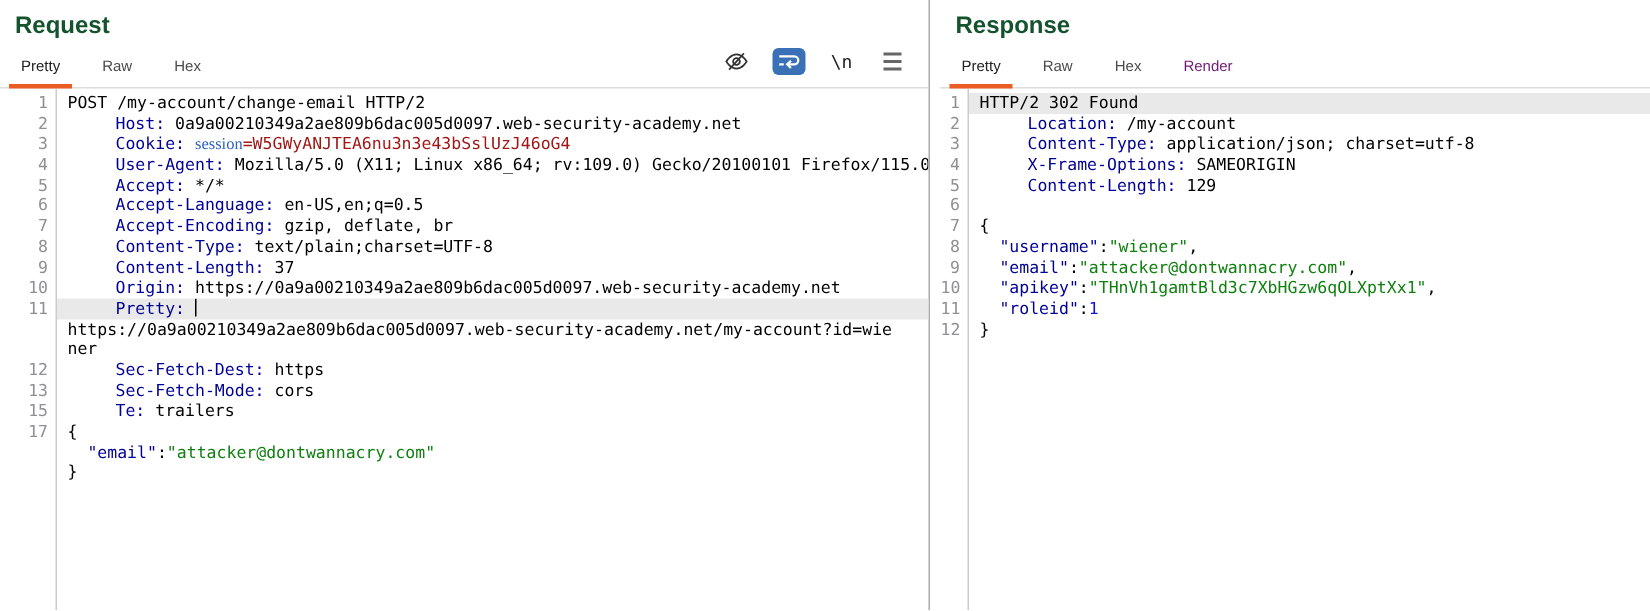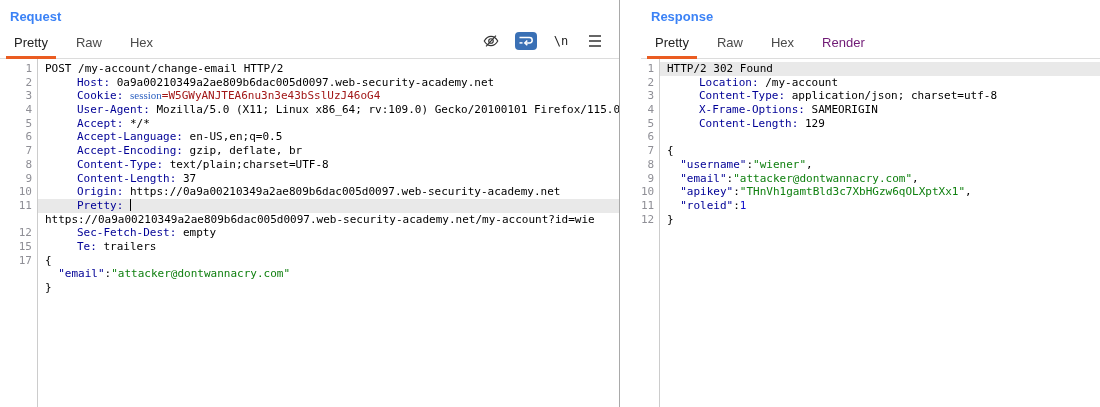--- a/index.html
+++ b/index.html
@@ -1,24 +1,24 @@
 <!DOCTYPE html>
 <html style="--accent: #ea5c21; --hn: #000096; --cn: #2e62c1; --red: #a11616; --grn: #108010; --blu: #1313cc; --key: #000096; --lnum: #8f8f96; --hl: #e9e9e9; --wrapbg: #3a70b5;"><head>
 <meta charset="utf-8">
 <style>
   html,body{margin:0;padding:0;background:#fff;}
   .app{width:1100px;height:407px;position:relative;display:flex;overflow:hidden;
        font-family:"Liberation Sans",sans-serif;background:#fff;}
   .panel{display:flex;flex-direction:column;height:407px;box-sizing:border-box;}
   .panel-request{width:620px;border-right:1px solid #a9a9a9;}
-  .panel-response{flex:1;margin-left:21px;}
-  .panel-title{font-size:13px;font-weight:bold;color:#3b82f6;padding:9px 0 0 10px;height:20px;}
+  .panel-response{flex:1;margin-left:7px;}
+  .panel-title{font-size:16px;font-weight:bold;color:#14532d;padding:9px 0 0 10px;height:20px;}
   .tabbar{display:flex;align-items:flex-end;border-bottom:1px solid #dcdcdc;height:30px;
           padding-left:6px;box-sizing:border-box;}
-  .tab{font-size:13px;color:#4a4a4a;padding:0 8px 8px 8px;margin-right:12px;position:relative;cursor:pointer;}
+  .tab{font-size:10px;color:#4a4a4a;padding:0 8px 8px 8px;margin-right:12px;position:relative;cursor:pointer;}
   .tab.active{color:#222;}
   .tab.active::after{content:"";position:absolute;left:0;right:0;bottom:-1px;height:3px;background:var(--accent);}
   .tab.disabled{color:#701a75;}
   .toolbar{margin-left:auto;display:flex;align-items:center;gap:14px;padding:0 14px 8px 0;}
   .tbicon{width:20px;height:18px;display:flex;align-items:center;justify-content:center;cursor:pointer;}
   .wrap-btn{width:22px;height:18px;border-radius:4px;background:var(--wrapbg);}
   .nl-label{font-family:"DejaVu Sans Mono",monospace;font-size:12px;color:#222;}
   .burger{display:flex;flex-direction:column;gap:3px;}
   .burger span{display:block;width:12px;height:2px;background:#666;}
   .editor{flex:1;position:relative;padding-top:3px;overflow:hidden;
@@ -84,21 +84,23 @@
         <div class="row"><span class="num">3</span><span class="code"><span class="c-hn">Cookie:</span><span> </span><span class="c-cn">session</span><span class="c-red">=W5GWyANJTEA6nu3n3e43bSslUzJ46oG4</span></span></div>
         <div class="row"><span class="num">4</span><span class="code"><span class="c-hn">User-Agent:</span><span> Mozilla/5.0 (X11; Linux x86_64; rv:109.0) Gecko/20100101 Firefox/115.0</span></span></div>
         <div class="row"><span class="num">5</span><span class="code"><span class="c-hn">Accept:</span><span> */*</span></span></div>
         <div class="row"><span class="num">6</span><span class="code"><span class="c-hn">Accept-Language:</span><span> en-US,en;q=0.5</span></span></div>
         <div class="row"><span class="num">7</span><span class="code"><span class="c-hn">Accept-Encoding:</span><span> gzip, deflate, br</span></span></div>
         <div class="row"><span class="num">8</span><span class="code"><span class="c-hn">Content-Type:</span><span> text/plain;charset=UTF-8</span></span></div>
         <div class="row"><span class="num">9</span><span class="code"><span class="c-hn">Content-Length:</span><span> 37</span></span></div>
         <div class="row"><span class="num">10</span><span class="code"><span class="c-hn">Origin:</span><span> https://0a9a00210349a2ae809b6dac005d0097.web-security-academy.net</span></span></div>
         <div class="row hl"><span class="num">11</span><span class="code"><span class="c-hn">Pretty:</span><span> </span><span class="caret"></span></span></div>
         <div class="row"><span class="num"></span><span class="code"><span>https://0a9a00210349a2ae809b6dac005d0097.web-security-academy.net/my-account?id=wie</span></span></div>
-        <div class="row"><span class="num">12</span><span class="code"><span class="c-hn">Sec-Fetch-Dest:</span><span> empty</span></span></div>
+        <div class="row"><span class="num"></span><span class="code"><span>ner</span></span></div>
+        <div class="row"><span class="num">12</span><span class="code"><span class="c-hn">Sec-Fetch-Dest:</span><span> https</span></span></div>
+        <div class="row"><span class="num">13</span><span class="code"><span class="c-hn">Sec-Fetch-Mode:</span><span> cors</span></span></div>
         <div class="row"><span class="num">15</span><span class="code"><span class="c-hn">Te:</span><span> trailers</span></span></div>
         <div class="row"><span class="num">17</span><span class="code"><span>{</span></span></div>
         <div class="row"><span class="num"></span><span class="code"><span>  </span><span class="c-key">"email"</span><span>:</span><span class="c-grn">"attacker@dontwannacry.com"</span></span></div>
         <div class="row"><span class="num"></span><span class="code"><span>}</span></span></div>
       </div>
   </div>
 
   <div class="panel panel-response">
     <div class="panel-title">Response</div>
     <div class="tabbar">

